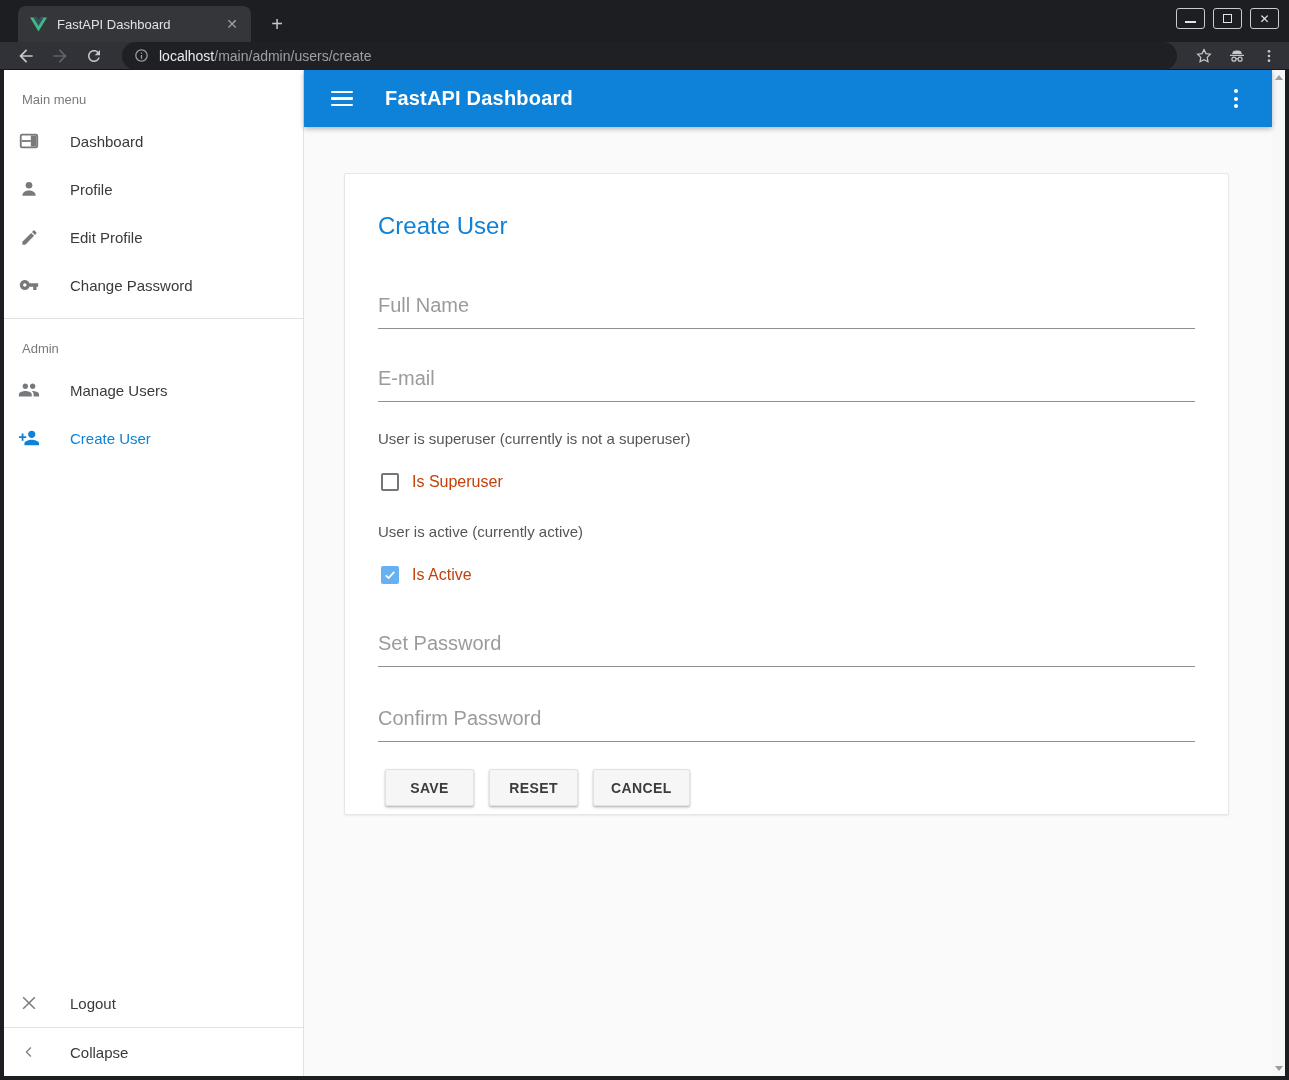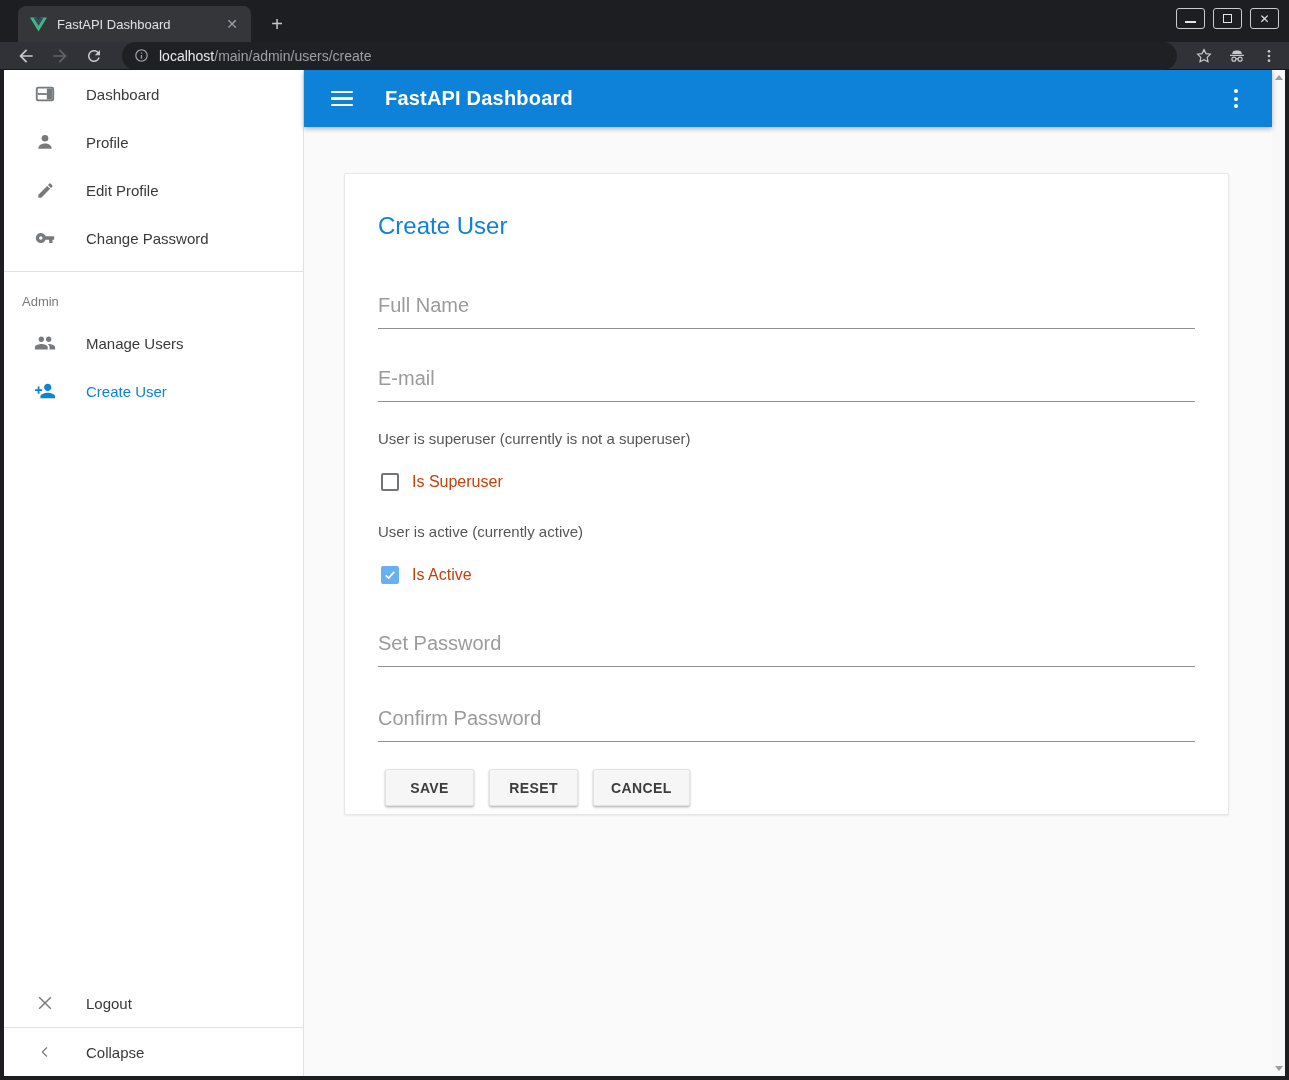--- a/index.html
+++ b/index.html
@@ -52,21 +52,21 @@
     display:flex; flex-direction:column; justify-content:space-between; align-items:center; padding:5px 0;
   }
   .sb-up { width:0; height:0; border-left:4px solid transparent; border-right:4px solid transparent; border-bottom:5px solid #9a9da1; }
   .sb-down { width:0; height:0; border-left:4px solid transparent; border-right:4px solid transparent; border-top:5px solid #9a9da1; }
   .page-inner { position:absolute; top:0; left:0; right:13px; bottom:0; display:flex; flex-direction:column; }
   .page-body { flex:1; display:flex; min-height:0; }
 
   
   .sidebar { width:300px; flex:0 0 auto; background:#ffffff; border-right:1px solid #e2e2e2; display:flex; flex-direction:column; }
   .side-section-label { font-size:13px; color:#7a7a7a; padding:22px 0 10px 18px; }
-  .side-item { height:48px; display:flex; align-items:center; padding-left:30px; color:#3a3a3a; cursor:pointer; }
+  .side-item { height:48px; display:flex; align-items:center; padding-left:14px; color:#3a3a3a; cursor:pointer; }
   .side-item .ico { width:22px; height:22px; color:#777a7d; display:flex; align-items:center; justify-content:center; flex:0 0 auto; }
   .side-item .lbl { margin-left:30px; font-size:15px; }
   .side-item.active { color:#0d82d8; }
   .side-item.active .ico { color:#0d82d8; }
   .side-divider { height:1px; background:#e2e2e2; margin-top:9px; }
   .side-spacer { flex:1; }
   .side-divider-b { height:1px; background:#e2e2e2; }
 
   
   .main { flex:1; display:flex; flex-direction:column; min-width:0; background:#fafafa; }
@@ -194,20 +194,21 @@
           <circle cx="12" cy="19" r="2"></circle>
         </svg>
     </div>
   </div>
 
   <div class="page">
     <div class="page-inner">
       <div class="page-body">
 
         <div class="sidebar">
+          <div class="side-section-label">Main menu</div>
 
           <div class="side-item">
             <span class="ico">
               <svg width="22" height="22" viewBox="0 0 24 24">
                   <rect x="3" y="5" width="18" height="14" rx="1.5" fill="none" stroke="currentColor" stroke-width="2"></rect>
                   <line x1="4" y1="12" x2="14" y2="12" stroke="currentColor" stroke-width="2"></line>
                   <rect x="14" y="6" width="6" height="12" fill="currentColor"></rect>
                 </svg>
             </span>
             <span class="lbl">Dashboard</span>

